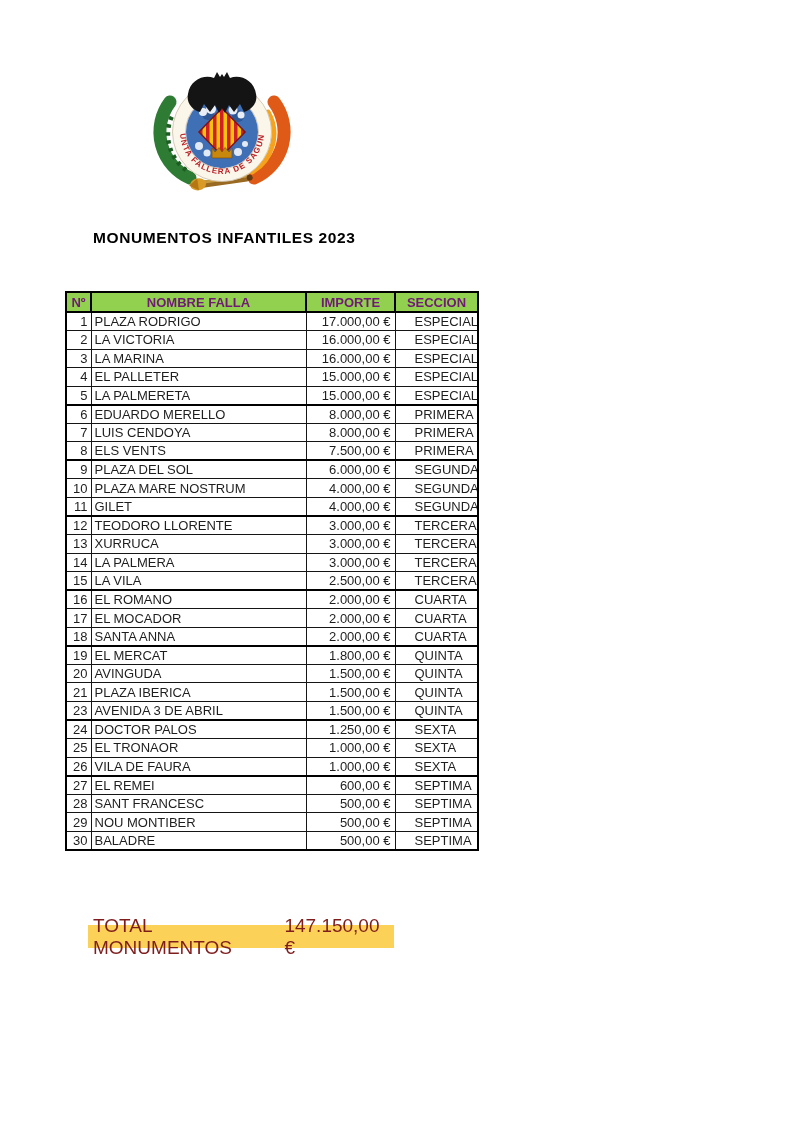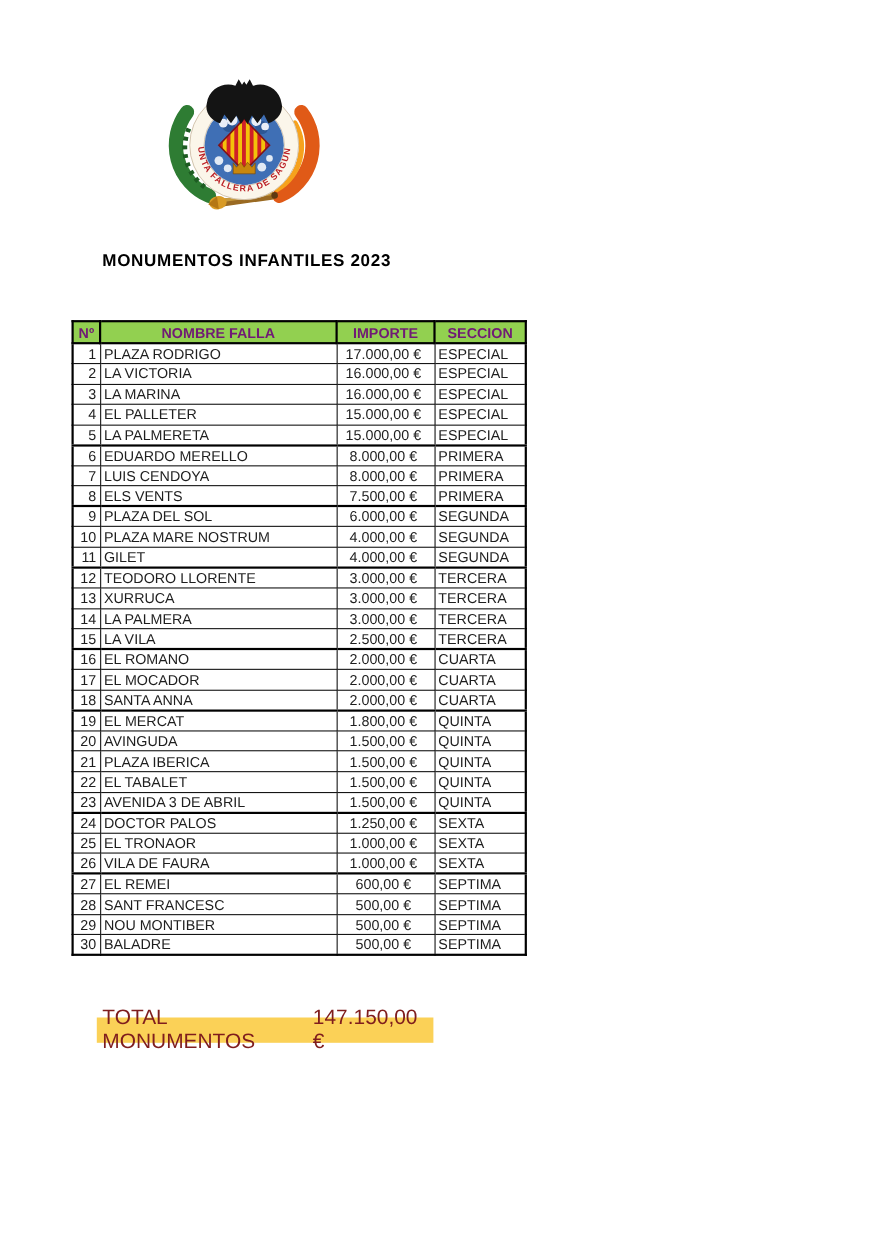--- a/index.html
+++ b/index.html
@@ -65,22 +65,22 @@
     font-size: 13px;
     color: #1e1e1e;
     height: 18.55px;
     padding: 0;
     line-height: 1;
     white-space: nowrap;
     overflow: hidden;
   }
   .falla-table td.col-num     { text-align: right; padding-right: 3px; }
   .falla-table td.col-nombre  { text-align: left;  padding-left: 3px; }
-  .falla-table td.col-importe { text-align: center; padding-right: 4px; }
-  .falla-table td.col-seccion { text-align: left;  padding-left: 3px; }
+  .falla-table td.col-importe { text-align: right; padding-right: 4px; }
+  .falla-table td.col-seccion { text-align: left;  padding-left: 19px; }
   .falla-table tr.group-start td { border-top: 2.5px solid #000; }
 
   
   .total-bar {
     position: absolute;
     left: 88px;
     top: 925px;
     width: 306px;
     height: 23px;
     background: #FBD157;
@@ -297,26 +297,20 @@
           <td class="col-importe">1.500,00 €</td>
           <td class="col-seccion">QUINTA</td>
         </tr>
         <tr>
           <td class="col-num">21</td>
           <td class="col-nombre">PLAZA IBERICA</td>
           <td class="col-importe">1.500,00 €</td>
           <td class="col-seccion">QUINTA</td>
         </tr>
         <tr>
-          <td class="col-num">22</td>
-          <td class="col-nombre">EL TABALET</td>
-          <td class="col-importe">1.500,00 €</td>
-          <td class="col-seccion">QUINTA</td>
-        </tr>
-        <tr>
           <td class="col-num">23</td>
           <td class="col-nombre">AVENIDA 3 DE ABRIL</td>
           <td class="col-importe">1.500,00 €</td>
           <td class="col-seccion">QUINTA</td>
         </tr>
         <tr class="group-start">
           <td class="col-num">24</td>
           <td class="col-nombre">DOCTOR PALOS</td>
           <td class="col-importe">1.250,00 €</td>
           <td class="col-seccion">SEXTA</td>

